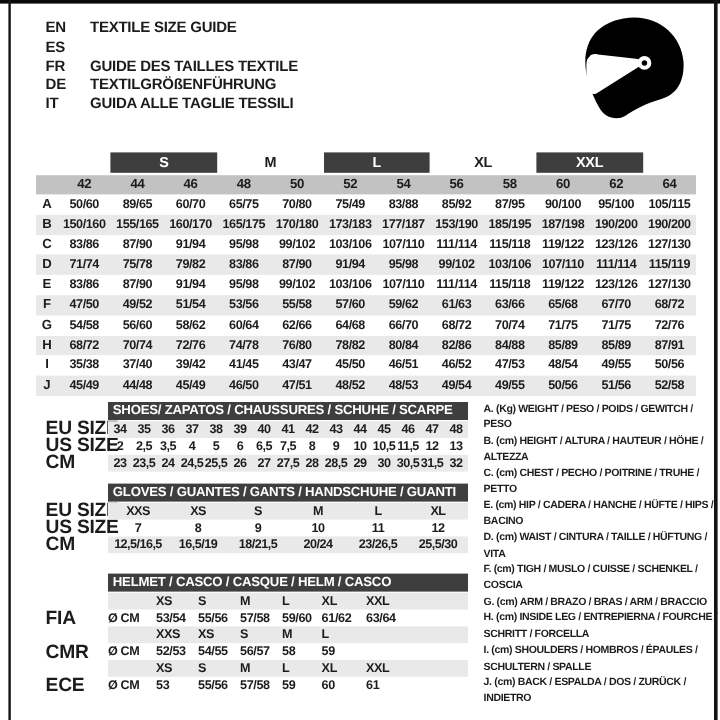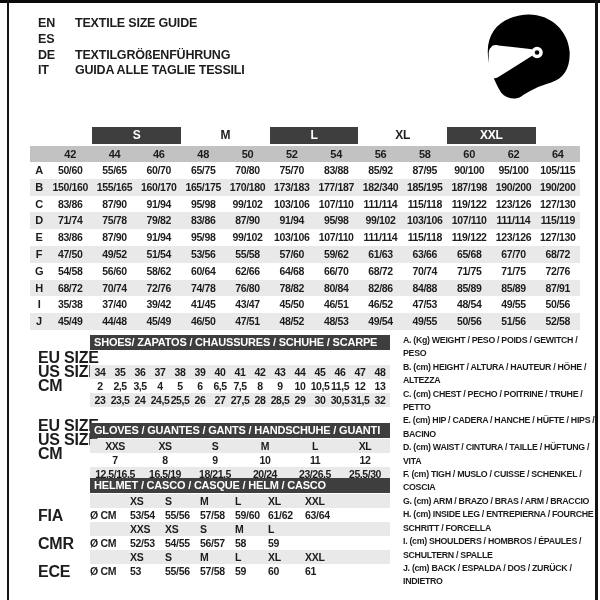--- a/index.html
+++ b/index.html
@@ -56,20 +56,24 @@
   <div class="abs frame-left"></div>
   <div class="abs frame-right"></div>
 
   <div class="abs langs" id="languages">
       <div class="lang-row">
         <div class="lang-code">EN</div>
         <div class="lang-title">TEXTILE SIZE GUIDE</div>
       </div>
       <div class="lang-row">
         <div class="lang-code">ES</div>
+      </div>
+      <div class="lang-row">
+        <div class="lang-code">FR</div>
+        <div class="lang-title">GUIDE DES TAILLES TEXTILE</div>
       </div>
       <div class="lang-row">
         <div class="lang-code">DE</div>
         <div class="lang-title">TEXTILGRÖßENFÜHRUNG</div>
       </div>
       <div class="lang-row">
         <div class="lang-code">IT</div>
         <div class="lang-title">GUIDA ALLE TAGLIE TESSILI</div>
       </div>
     </div>
@@ -103,42 +107,42 @@
         <div>56</div>
         <div>58</div>
         <div>60</div>
         <div>62</div>
         <div>64</div>
       </div>
     <div id="trows">
         <div class="grid13 trow">
           <div class="letter">A</div>
           <div>50/60</div>
-          <div>55/65</div>
+          <div>89/65</div>
           <div>60/70</div>
           <div>65/75</div>
           <div>70/80</div>
-          <div>75/70</div>
+          <div>75/49</div>
           <div>83/88</div>
           <div>85/92</div>
           <div>87/95</div>
           <div>90/100</div>
           <div>95/100</div>
           <div>105/115</div>
         </div>
         <div class="grid13 trow stripe">
           <div class="letter">B</div>
           <div>150/160</div>
           <div>155/165</div>
           <div>160/170</div>
           <div>165/175</div>
           <div>170/180</div>
           <div>173/183</div>
           <div>177/187</div>
-          <div>182/340</div>
+          <div>153/190</div>
           <div>185/195</div>
           <div>187/198</div>
           <div>190/200</div>
           <div>190/200</div>
         </div>
         <div class="grid13 trow">
           <div class="letter">C</div>
           <div>83/86</div>
           <div>87/90</div>
           <div>91/94</div>
@@ -260,21 +264,21 @@
       </div>
   </div>
 
   <div class="abs stack14" style="left:38px;top:351px;" id="shoes-labels">
       <div class="side-label">EU SIZE</div>
       <div class="side-label">US SIZE</div>
       <div class="side-label">CM</div>
     </div>
   <div class="abs" style="left:90px;top:335px;width:300px;">
     <div class="bar">SHOES/ ZAPATOS / CHAUSSURES / SCHUHE / SCARPE</div>
-    <div class="srow cols15 stripe" style="margin-top:15px;" id="shoes-eu">
+    <div class="srow cols15 stripe" style="margin-top:1px;" id="shoes-eu">
         <div>34</div>
         <div>35</div>
         <div>36</div>
         <div>37</div>
         <div>38</div>
         <div>39</div>
         <div>40</div>
         <div>41</div>
         <div>42</div>
         <div>43</div>
@@ -318,21 +322,21 @@
         <div>31,5</div>
         <div>32</div>
       </div>
   </div>
 
   <div class="abs stack14" style="left:38px;top:419px;" id="gloves-labels">
       <div class="side-label">EU SIZE</div>
       <div class="side-label">US SIZE</div>
       <div class="side-label">CM</div>
     </div>
-  <div class="abs" style="left:90px;top:403px;width:300px;margin-top:20px;">
+  <div class="abs" style="left:90px;top:403px;width:300px;">
     <div class="bar">GLOVES / GUANTES / GANTS / HANDSCHUHE / GUANTI</div>
     <div class="srow cols6 stripe" style="margin-top:1px;" id="gloves-eu">
         <div>XXS</div>
         <div>XS</div>
         <div>S</div>
         <div>M</div>
         <div>L</div>
         <div>XL</div>
       </div>
     <div class="srow cols6" id="gloves-us">

